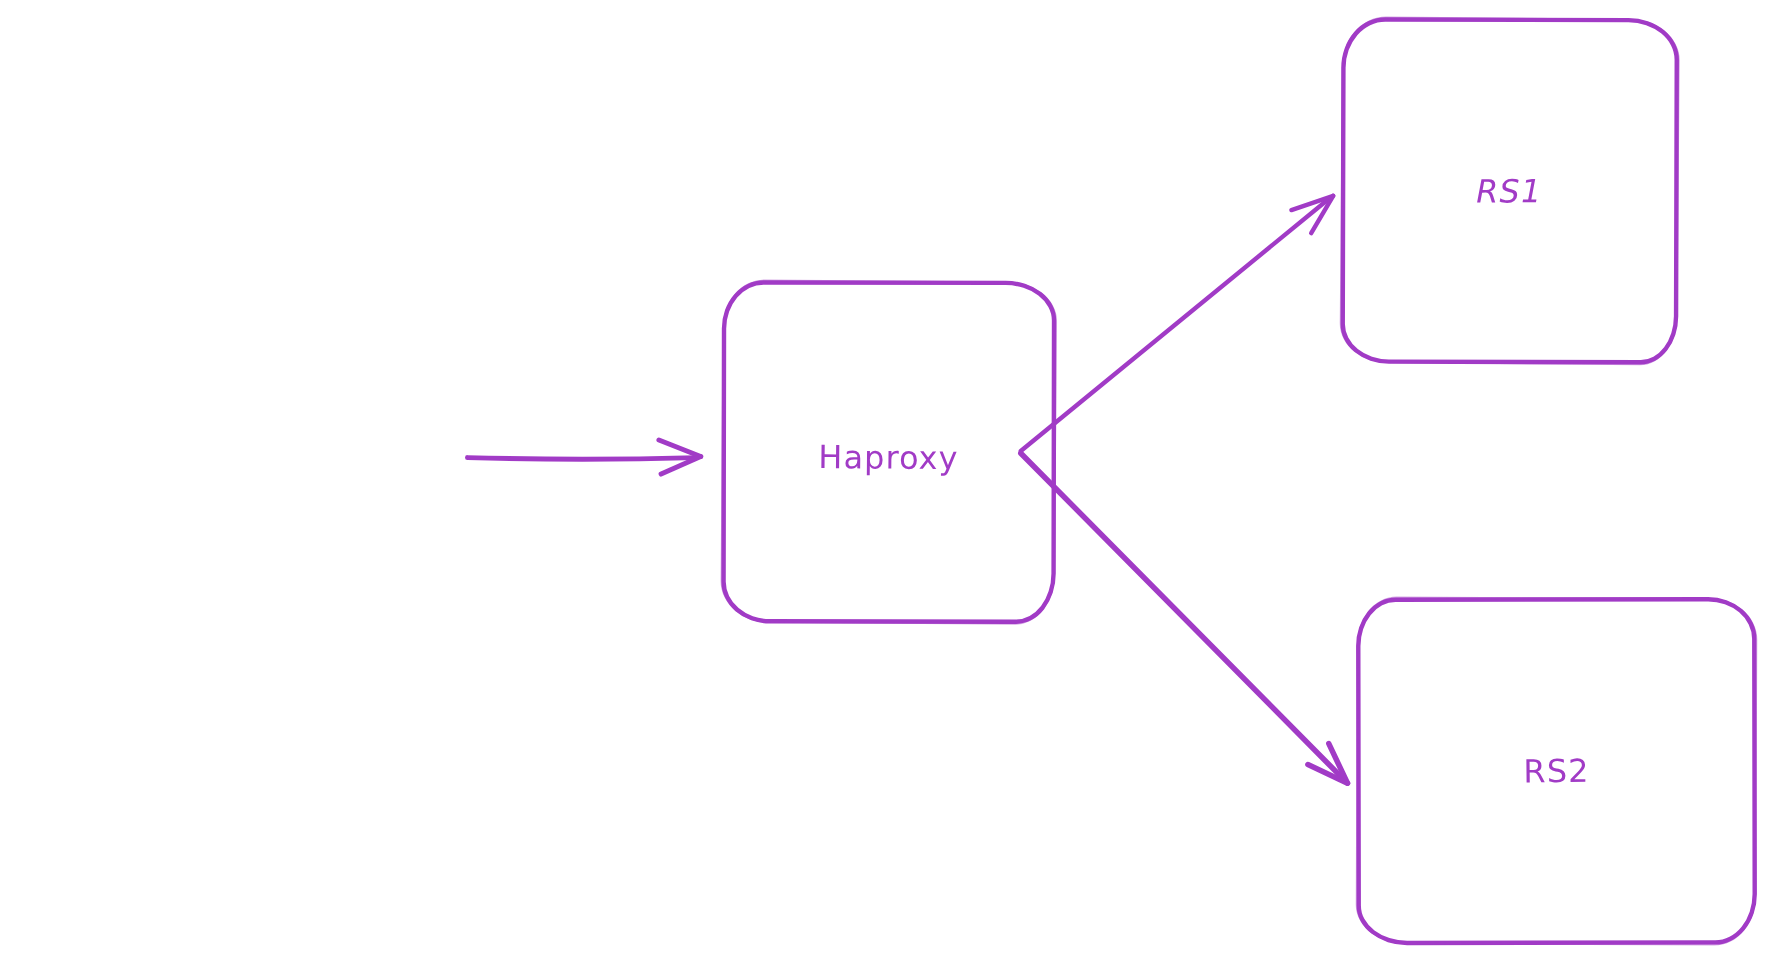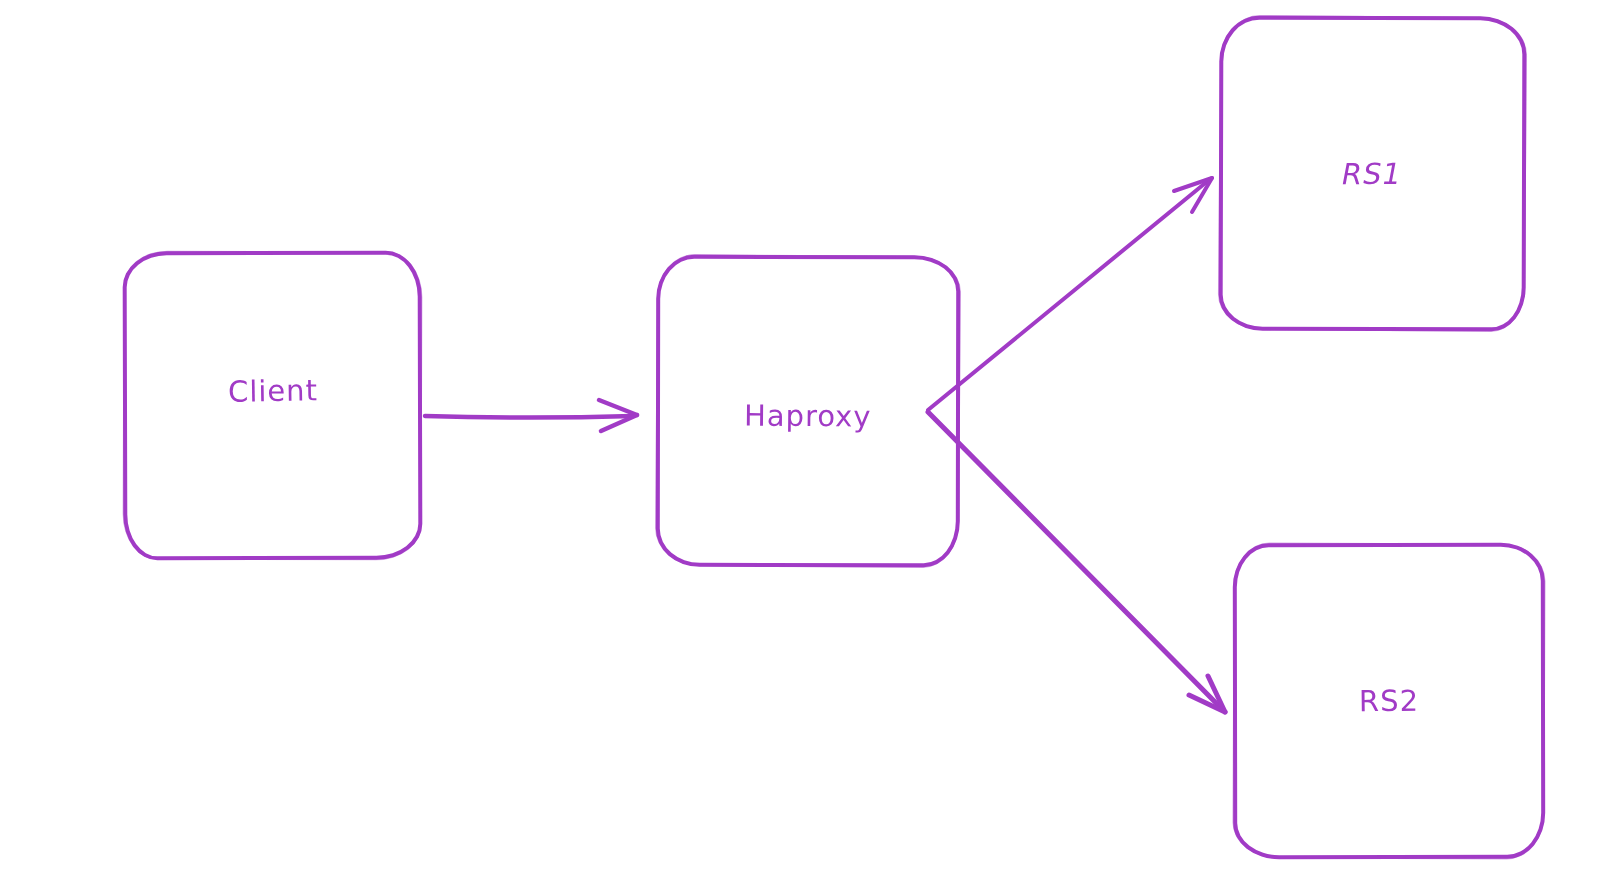--- a/index.html
+++ b/index.html
@@ -49,21 +49,21 @@
     border-radius: 38px 46px 36px 44px / 44px 36px 46px 38px;
     transform: rotate(0.1deg);
   }
   .node-rs1 {
     left: 1219px; top: 16px; width: 307px; height: 315px;
     border-radius: 40px 46px 34px 44px / 46px 38px 44px 36px;
     transform: rotate(0.15deg);
     font-style: italic;
   }
   .node-rs2 {
-    left: 1233px; top: 543px; width: 312px; height: 316px;
+    left: 1233px; top: 543px; width: 364px; height: 316px;
     border-radius: 36px 44px 38px 46px / 44px 38px 46px 36px;
     transform: rotate(-0.1deg);
   }
 
   .node-label {
     color: var(--ink);
     font-size: 29px;
     letter-spacing: 1px;
     user-select: none;
     transform: rotate(-0.5deg);
@@ -104,23 +104,20 @@
       <path d="M1212 178 L1192 212" stroke-width="4"></path>
     </g>
 
     <g>
       <path d="M928 412 L1222 709" stroke-width="5"></path>
       <path d="M1225 712 L1208 676" stroke-width="5"></path>
       <path d="M1225 712 L1189 695" stroke-width="5"></path>
     </g>
   </svg>
 
-  <div class="node node-client">
-    <span class="node-label">Client</span>
-  </div>
 
   <div class="node node-haproxy">
     <span class="node-label">Haproxy</span>
   </div>
 
   <div class="node node-rs1">
     <span class="node-label">RS1</span>
   </div>
 
   <div class="node node-rs2">

